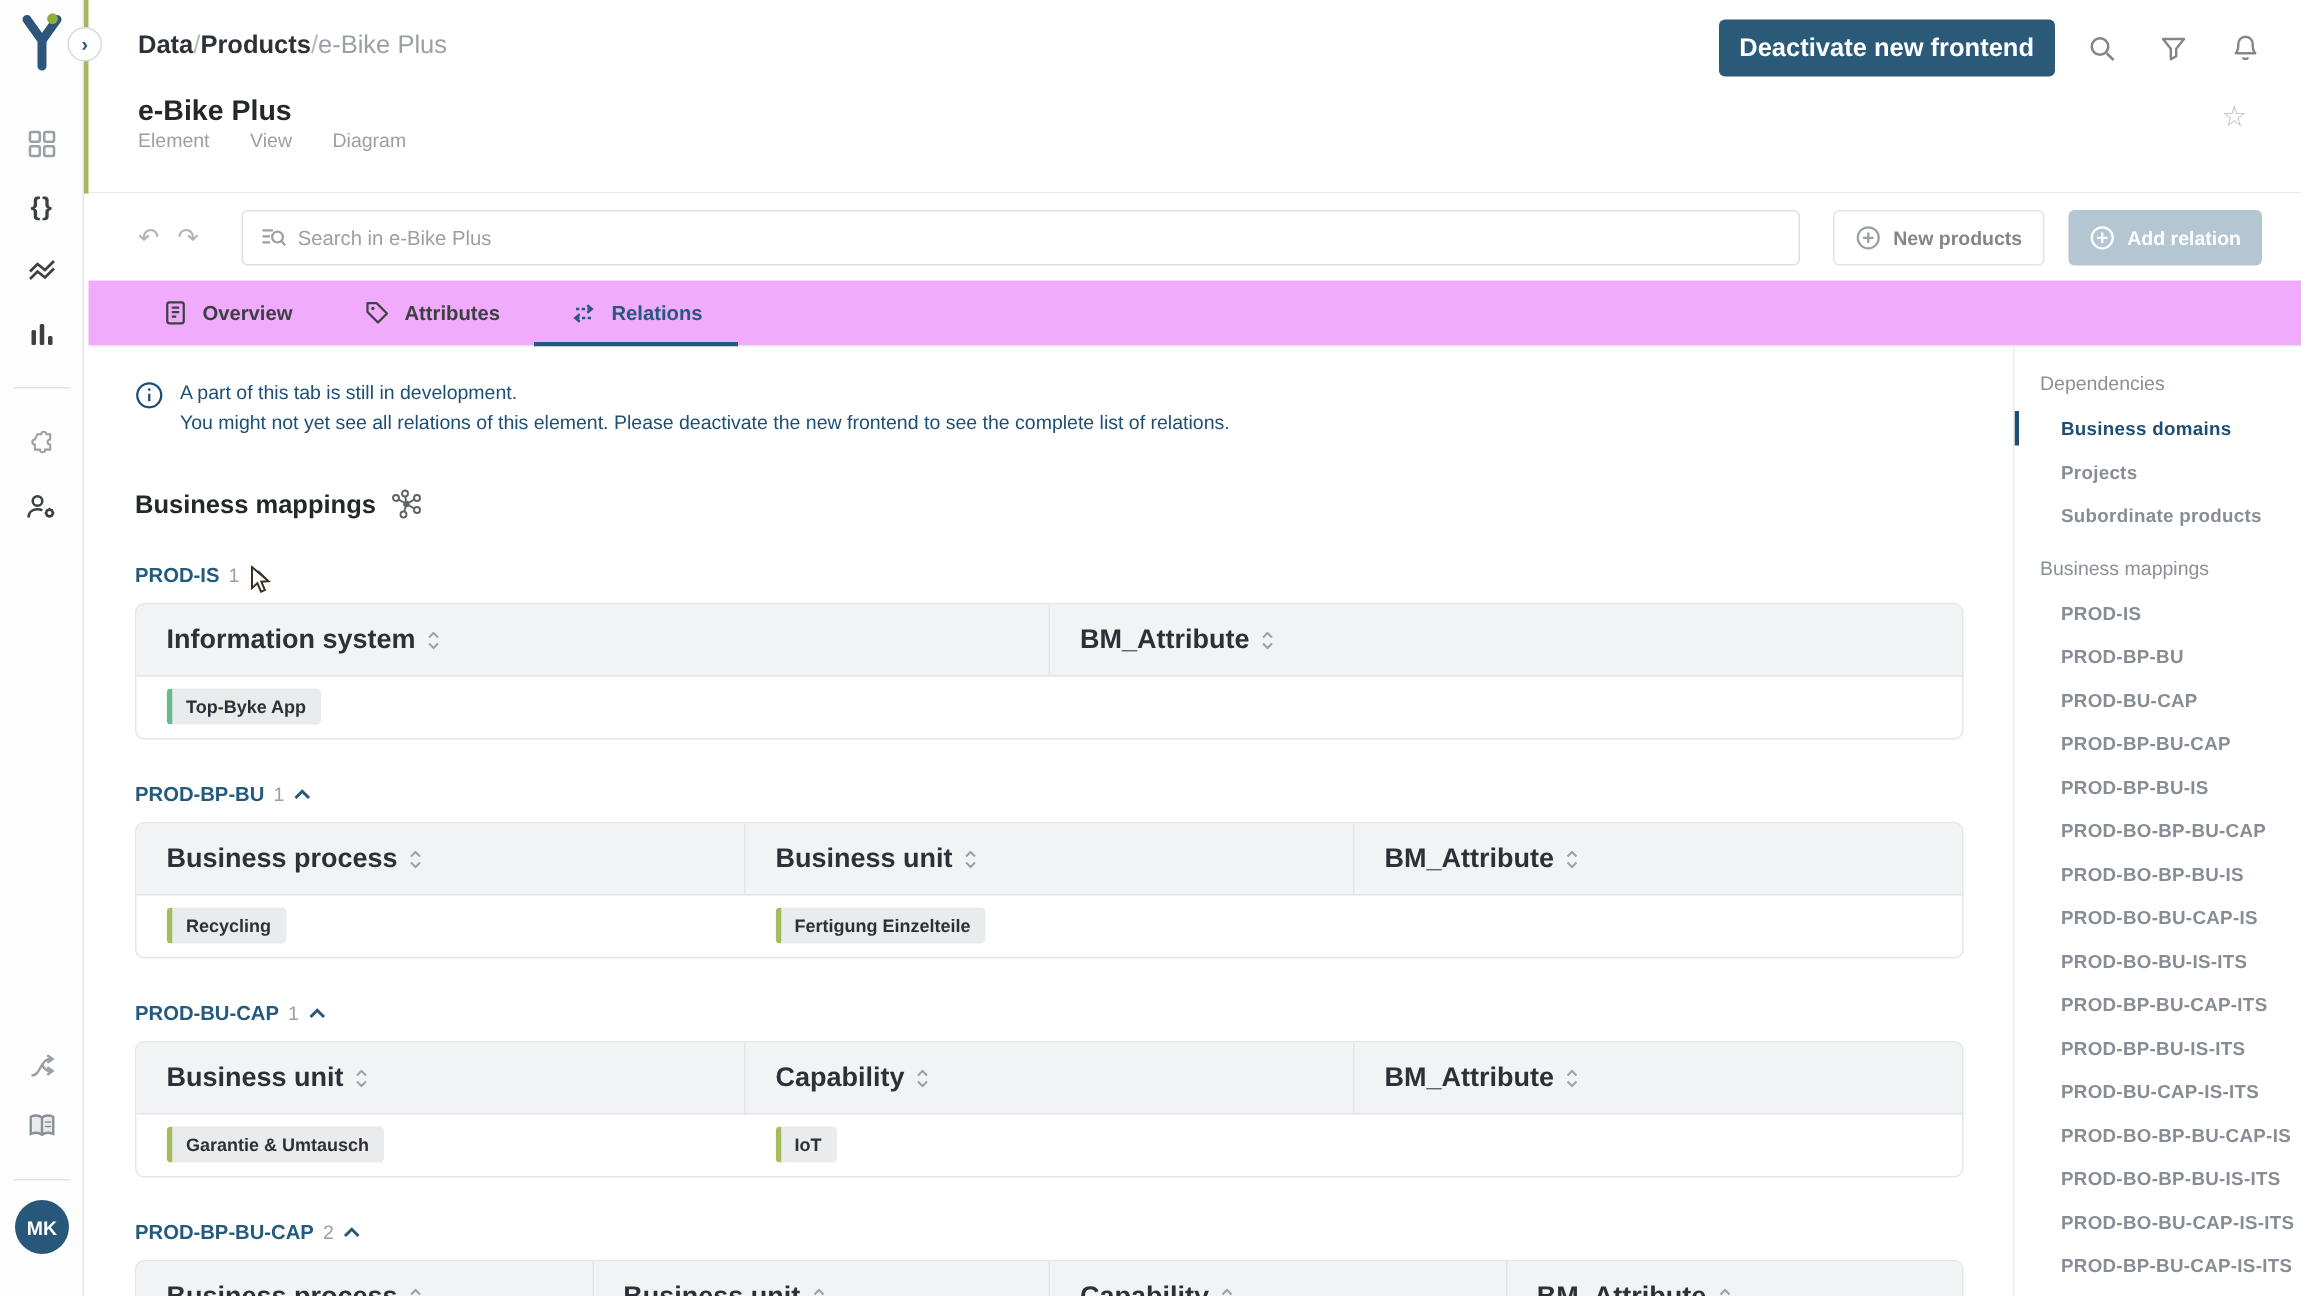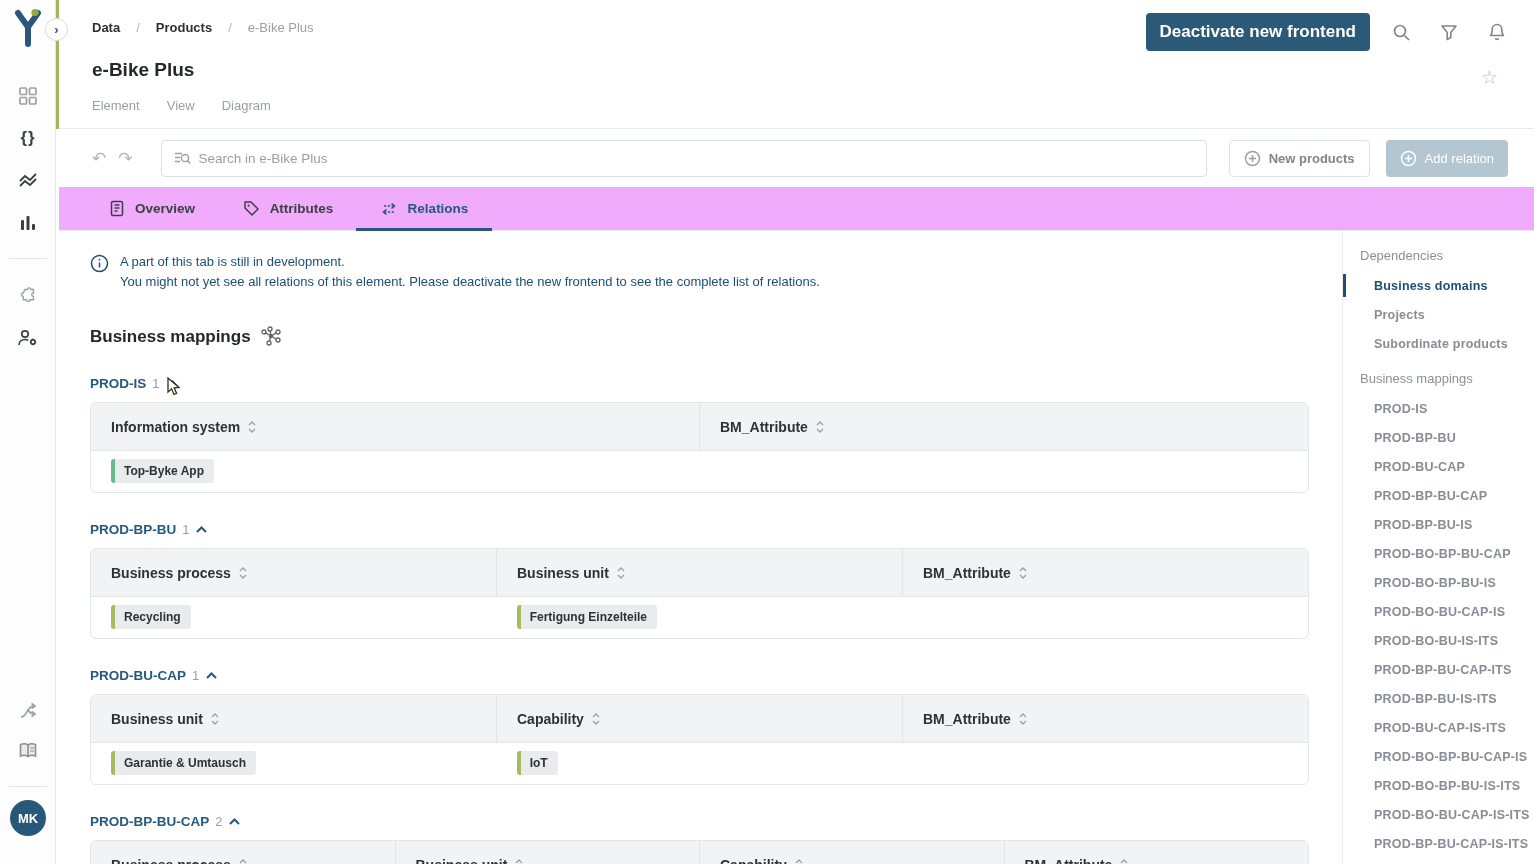--- a/index.html
+++ b/index.html
@@ -19,55 +19,55 @@
   .sidebar{position:absolute;left:0;top:0;width:56px;height:864px;background:#fdfdfd;border-right:1px solid #e4e6e9;z-index:4}
   .logo{position:absolute;left:12px;top:8px}
   .side-icon{position:absolute;left:0;width:56px;display:flex;justify-content:center;cursor:pointer}
   .side-div{position:absolute;left:9px;width:38px;border-top:1px solid #e1e3e6}
   .braces{font-size:17px;font-weight:700;color:#3c4043;letter-spacing:1px}
   .avatar{position:absolute;left:10px;top:800px;width:36px;height:36px;border-radius:50%;background:#27587a;color:#fff;font-weight:700;font-size:13px;display:flex;align-items:center;justify-content:center}
   .green-line{position:absolute;left:56px;top:0;width:3px;height:129px;background:var(--accent-green);z-index:5}
   .expander{position:absolute;left:45px;top:18px;width:23px;height:23px;border-radius:50%;background:#fff;border:1px solid #d7dadd;color:var(--navy);font-weight:700;display:flex;align-items:center;justify-content:center;z-index:6;font-size:13px;cursor:pointer}
   
   .header{position:absolute;left:59px;right:0;top:0;height:129px;border-bottom:1px solid #e8eaec;background:#fff;padding:20px 0 0 33px}
-  .breadcrumb{display:flex;align-items:flex-start;gap:16px;font-size:13px}
+  .breadcrumb{display:flex;align-items:flex-start;gap:0;font-size:17px}
   .crumb{font-weight:700;color:#2b3137;cursor:pointer}
   .crumb-sep{color:#b4b8bc}
   .crumb-current{color:#9aa0a6;font-weight:400}
   .page-title{margin-top:24px;font-size:19px;font-weight:700;color:#25282b}
-  .menu-row{margin-top:17px;display:flex;gap:27px;color:#9aa0a6;font-size:13px}
+  .menu-row{display:flex;gap:27px;color:#9aa0a6;font-size:13px}
   .menu-item{cursor:pointer}
   .header-actions{position:absolute;right:20px;top:13px;display:flex;align-items:center;gap:14px}
   .deactivate-btn{background:#2a5a78;color:#fff;font-weight:700;font-size:17px;border:none;border-radius:4px;padding:9px 14px;cursor:pointer;font-family:inherit}
   .icon-btn{width:34px;height:34px;display:flex;align-items:center;justify-content:center;cursor:pointer}
   .star{position:absolute;right:36px;top:66px;font-size:19px;color:#b8bcc0;cursor:pointer}
   
   .toolbar{position:absolute;left:59px;right:0;top:129px;height:58px;background:#fff;display:flex;align-items:center;padding:0 26px 0 33px;gap:10px}
   .undo-redo{display:flex;gap:12px;margin-right:18px;color:#b0b4b8;font-size:17px}
   .undo-redo span{cursor:pointer}
   .search-box{flex:1;height:37px;border:1px solid #dde0e3;border-radius:4px;display:flex;align-items:center;padding:0 12px;gap:8px;max-width:1064px}
   .search-box input{border:none;outline:none;flex:1;font-family:inherit;font-size:13.5px;color:#3c4043}
   .search-box input::placeholder{color:#9aa0a6}
   .btn-outline{display:flex;align-items:center;gap:8px;background:#fff;border:1px solid #e0e3e6;border-radius:4px;color:#80868b;font-weight:700;font-size:13px;padding:9px 14px;margin-left:12px;cursor:pointer;font-family:inherit}
-  .btn-disabled{display:flex;align-items:center;gap:8px;background:#b3c6d1;border:none;border-radius:4px;color:#fff;font-weight:400;font-size:13px;padding:10px 14px;margin-left:6px;cursor:default;font-family:inherit}
+  .btn-disabled{display:flex;align-items:center;gap:8px;background:#b3c6d1;border:none;border-radius:4px;color:#fff;font-weight:700;font-size:13px;padding:10px 14px;margin-left:6px;cursor:default;font-family:inherit}
   
   .tabbar{position:absolute;left:59px;right:0;top:187px;height:44px;border-bottom:1px solid #e6e8ea;display:flex;padding-left:25px;background:#f0abfc}
   .tab{width:136px;display:flex;align-items:center;justify-content:center;gap:10px;font-size:13.5px;font-weight:700;color:#3c4043;cursor:pointer;position:relative}
   .tab.active{color:var(--navy)}
   .tab.active::after{content:"";position:absolute;left:0;right:0;bottom:-1px;height:3px;background:var(--navy)}
   
   .content{position:absolute;left:59px;top:231px;width:1283px;height:633px;overflow:hidden;padding:21px 0 0 31px;background:#fff}
   .banner{display:flex;gap:11px;color:var(--navy-text);font-size:13px;line-height:1.55}
   .bm-heading{margin-top:34px;display:flex;align-items:center;gap:9px;font-size:17px;font-weight:700;color:#25282b}
   .section-head{display:flex;align-items:center;gap:6px;margin-top:29px;cursor:pointer}
   .section-label{font-size:13.5px;font-weight:700;color:#245a7d}
   .section-count{font-size:13px;color:#9aa0a6}
   .bm-table{border:1px solid var(--border);border-radius:6px;background:#fff;overflow:hidden;margin-top:11px;width:1219px}
   .bm-head{display:flex;background:#f2f3f5;border-bottom:1px solid var(--border)}
-  .bm-hcell{flex:1;height:47px;display:flex;align-items:center;gap:8px;padding:0 20px;font-weight:700;font-size:14px;color:#2b3137;border-left:1px solid var(--border);cursor:pointer}
+  .bm-hcell{flex:1;height:47px;display:flex;align-items:center;gap:8px;padding:0 20px;font-weight:700;font-size:18px;color:#2b3137;border-left:1px solid var(--border);cursor:pointer}
   .bm-hcell:first-child{border-left:none}
   .bm-row{display:flex}
   .bm-cell{flex:1;padding:8px 20px 9px;display:flex;align-items:center}
   .chip{background:#e9ebed;border-radius:3px;padding:5px 10px 5px 9px;font-size:12px;font-weight:700;color:#2b3137;border-left:4px solid transparent;cursor:pointer;white-space:nowrap}
   .chip[data-chip-color="green"]{border-left-color:var(--chip-green)}
   .chip[data-chip-color="olive"]{border-left-color:var(--chip-olive)}
   
   .rightbar{position:absolute;left:1342px;top:231px;width:192px;bottom:0;border-left:1px solid #eaecee;background:#fff;padding-top:11px;overflow:hidden}
   .rb-header{color:#8a9097;font-size:13px;padding:6px 0 8px 17px}
   .rb-item{position:relative;height:29px;display:flex;align-items:center;padding-left:31px;font-size:12.5px;font-weight:700;color:var(--gray-text);cursor:pointer;letter-spacing:.2px;white-space:nowrap}

